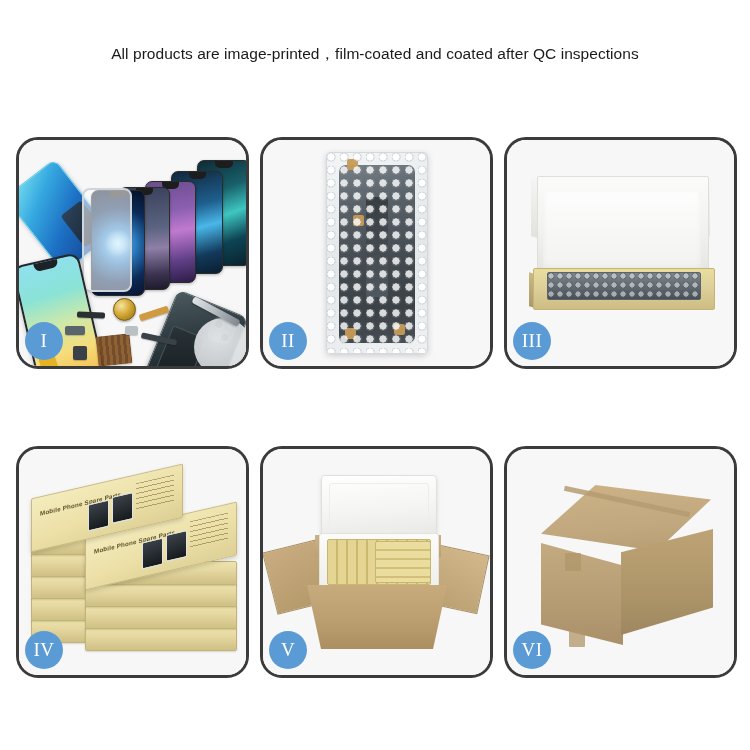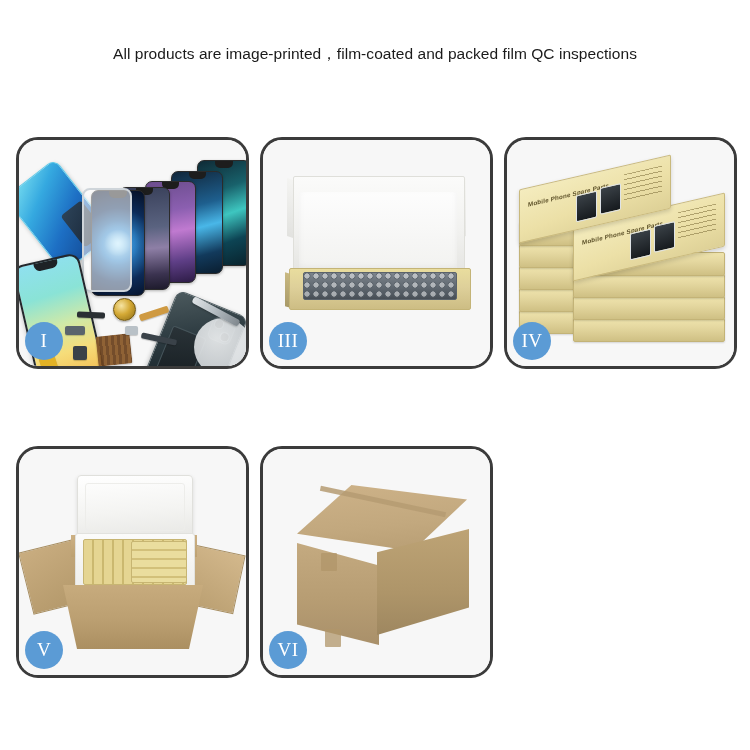--- a/index.html
+++ b/index.html
@@ -383,21 +383,21 @@
   .c6-tape{
     position:absolute;width:16px;height:18px;background:#b09669;opacity:.75;border-radius:1px;
   }
   .c6-tape.a{left:58px;top:104px;}
   .c6-tape.b{left:62px;top:180px;}
 </style>
 </head>
 <body>
 
 <div class="header">
-  <div class="subtitle">All products are image-printed，film-coated and packed film QC inspections</div>
+  <div class="subtitle">All products are image-printed，film-coated and coated after QC inspections</div>
 </div>
 
 <div class="grid">
 
   <div class="panel p1">
     <div class="scene">
       <div class="blue-film"></div>
       <div class="ph ph5"></div>
       <div class="ph ph4"></div>
       <div class="ph ph3"></div>
@@ -422,20 +422,33 @@
       <div class="tinybit tb6"></div>
       <div class="tinybit tb7"></div>
       <div class="tinybit tb8"></div>
       <div class="tinybit tb9"></div>
       <div class="hand"></div>
       <div class="screwdriver"></div>
     </div>
     <div class="badge">I</div>
   </div>
 
+  <div class="panel p2">
+    <div class="scene">
+      <div class="bag">
+        <div class="bag-inner"></div>
+        <div class="bag-tab t1"></div>
+        <div class="bag-tab t2"></div>
+        <div class="bag-tab t3"></div>
+        <div class="bag-tab t4"></div>
+        <div class="bubble-overlay"></div>
+      </div>
+    </div>
+    <div class="badge">II</div>
+  </div>
 
   <div class="panel p3">
     <div class="scene">
       <div class="box3-lid-left"></div>
       <div class="box3-lid-right"></div>
       <div class="box3-lid"></div>
       <div class="box3-foam"></div>
       <div class="box3-left-flap"></div>
       <div class="box3-right-flap"></div>
       <div class="box3-body"></div>

